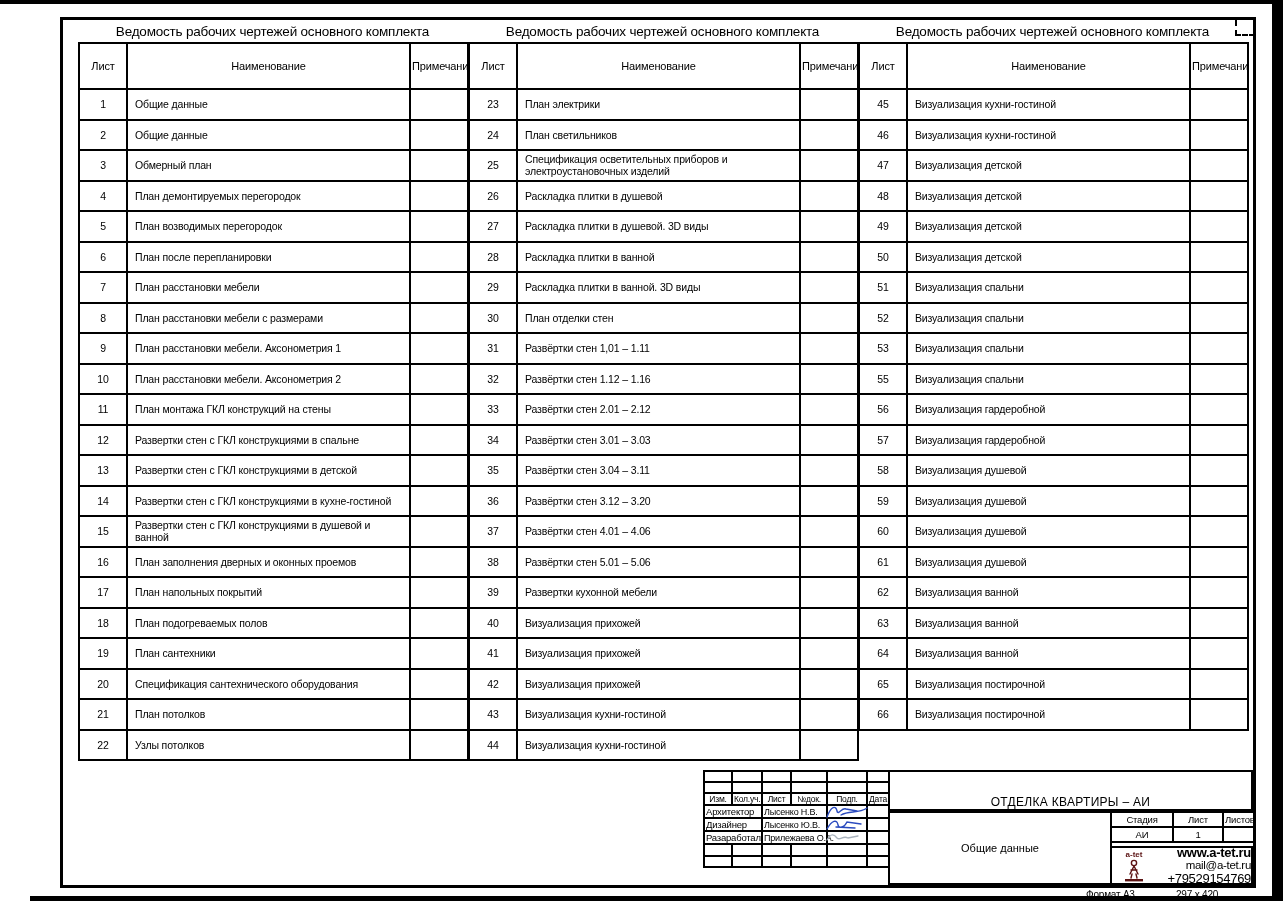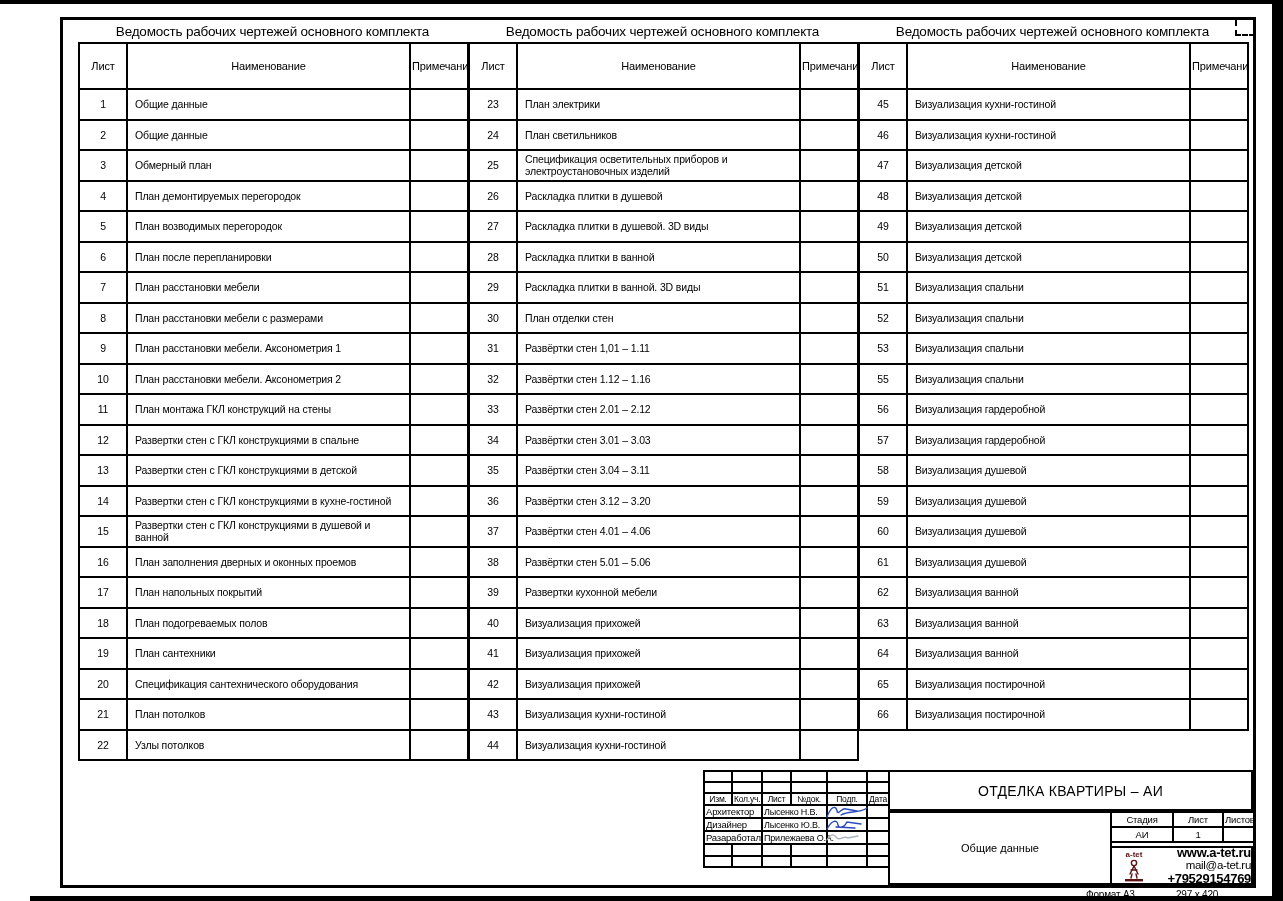--- a/index.html
+++ b/index.html
@@ -42,38 +42,38 @@
   table.sig col.c1{width:28px} table.sig col.c2{width:30px} table.sig col.c3{width:29px}
   table.sig col.c4{width:36px} table.sig col.c5{width:40px} table.sig col.c6{width:22px}
   table.sig tr.h12{height:11px} table.sig tr.h11{height:10px} table.sig tr.h13{height:12px}
   table.sig td.hc { text-align:center; font-size:8.5px; }
   table.sig td.role { font-size:9.5px; }
   table.sig td.nmc { font-size:9px; }
   table.sig td.sg { position:relative; padding:0; }
   .sigsvg { position:absolute; left:-4px; top:-3px; overflow:visible; }
 
   .cell-project { left:888px; top:770px; width:365px; height:41px; border:2px solid #000;
-                  display:flex; align-items:center; justify-content:center;
-                  font-size:14px; letter-spacing:0.3px; white-space:nowrap; }
+                  display:flex; align-items:flex-end; justify-content:center;
+                  font-size:12px; letter-spacing:0.3px; white-space:nowrap; }
   .cell-doc     { left:888px; top:811px; width:224px; height:74px; border:2px solid #000;
                   display:flex; align-items:center; justify-content:center; font-size:11px; }
   table.stage { position:absolute; left:1110px; top:811px; border-collapse:collapse;
                 table-layout:fixed; width:143px; }
   table.stage td { border:2px solid #000; text-align:center; font-size:9.5px;
                    letter-spacing:-0.2px; }
   table.stage col.s1{width:62px} table.stage col.s2{width:50px} table.stage col.s3{width:31px}
   table.stage tr.sh{height:14px} table.stage tr.sv{height:13px}
   .logo-block { left:1110px; top:846px; width:143px; height:39px; border:2px solid #000;
                 display:flex; align-items:center; }
   .logo-cell { width:44px; height:35px; flex:0 0 auto; display:flex; align-items:center;
                justify-content:center; }
   .contact { flex:1; text-align:right; line-height:1; }
   .contact .site  { font-size:13px; font-weight:bold; letter-spacing:-0.3px; }
   .contact .email { font-size:11.5px; letter-spacing:-0.3px; margin-top:1px; }
-  .contact .phone { font-size:13px; font-weight:bold; letter-spacing:-0.3px; margin-top:1px; }
+  .contact .phone { font-size:13px; font-weight:normal; letter-spacing:-0.3px; margin-top:1px; }
 
   .fmt { position:absolute; top:889px; font-size:10px; letter-spacing:-0.2px; }
   .fmt.lbl { left:1086px; } .fmt.sz { left:1176px; }
 </style>
 </head>
 <body>
 
 <div class="page">
 
   <div class="edge top"></div>

